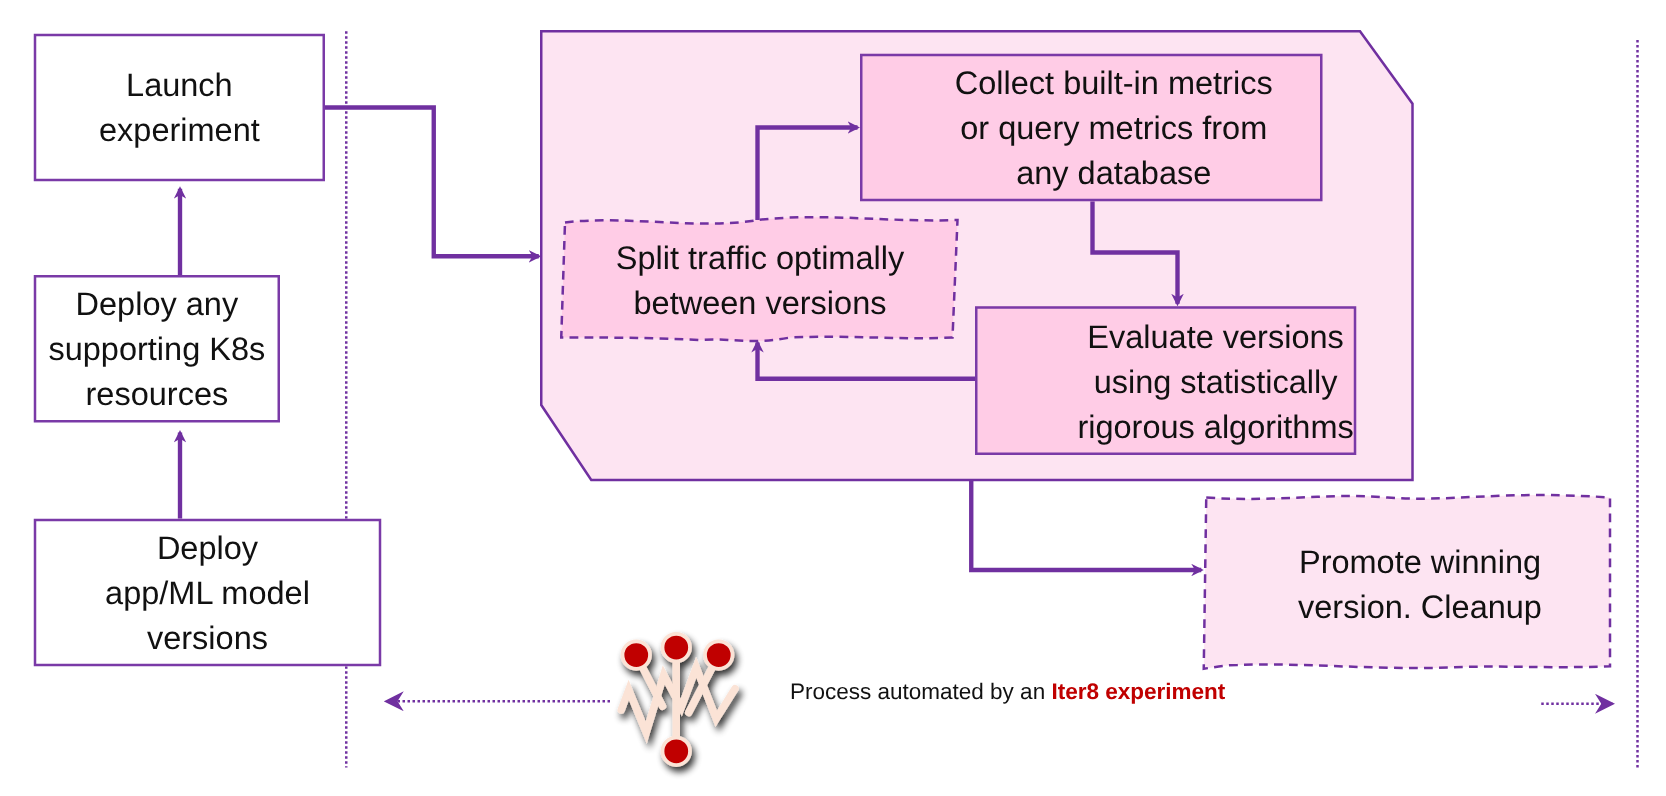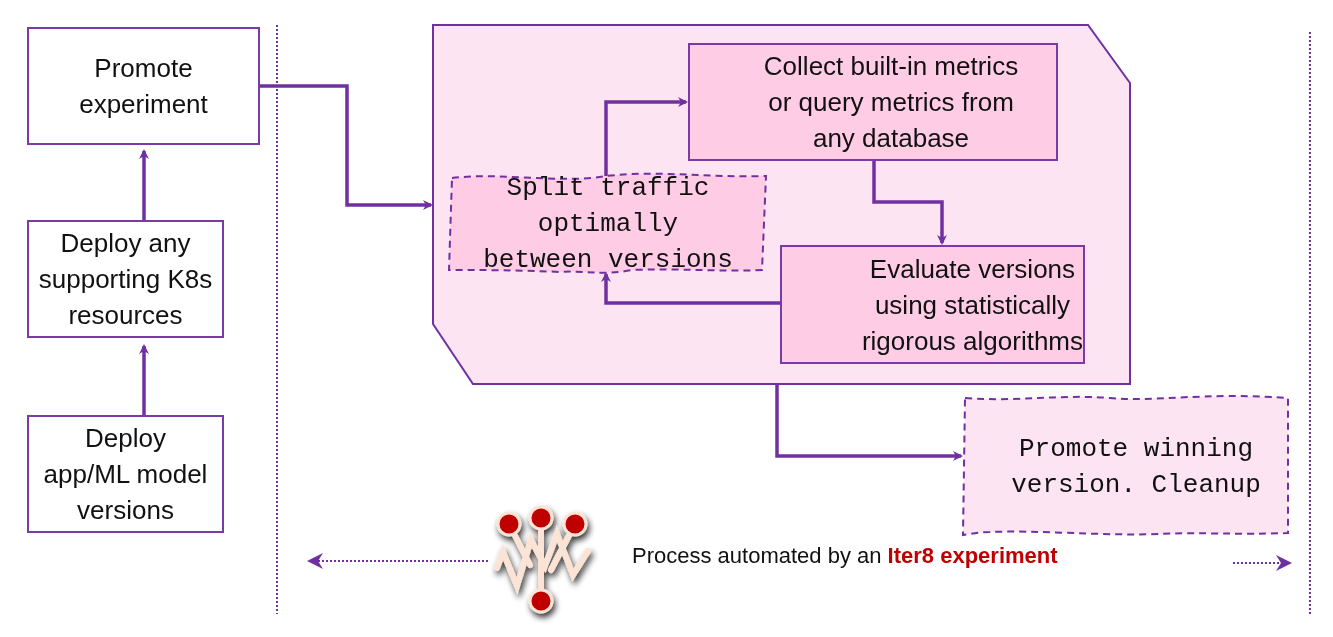--- a/index.html
+++ b/index.html
@@ -2,22 +2,22 @@
 <html><head>
 <meta charset="utf-8">
 <style>
   html,body{margin:0;padding:0;background:#ffffff;}
   body{width:1333px;height:637px;position:relative;overflow:hidden;font-family:"Liberation Sans","DejaVu Sans",sans-serif;}
   svg.canvas{position:absolute;left:0;top:0;}
   .box{position:absolute;display:flex;align-items:center;justify-content:center;text-align:center;box-sizing:border-box;color:#111;font-size:26px;line-height:36px;}
   .box span{white-space:pre-line;}
   .plain{border:2.5px solid #7a3aa7;background:#fff;}
   .solid-pink{border:2px solid #7a3aa7;background:#ffcce6;padding-left:36px;}
-  .wavy{background:transparent;font-family:Liberation Mono, monospace;}
-  .footer{position:absolute;left:632px;top:543px;font-size:22px;color:#111;white-space:nowrap;}
+  .wavy{background:transparent;}
+  .footer{position:absolute;left:632px;top:543px;font-size:18px;color:#111;white-space:nowrap;}
   .footer b{color:#c00000;font-weight:bold;}
 </style>
 </head>
 <body>
 
 <svg class="canvas" width="1333" height="637" viewBox="0 0 1333 637">
   <defs>
     <marker id="ah" markerWidth="10" markerHeight="10" refX="8" refY="5" orient="auto" markerUnits="userSpaceOnUse">
       <path d="M0,0 L10,5 L0,10 L3,5 Z" fill="#7030a0"></path>
     </marker>
@@ -65,29 +65,29 @@
       <polyline points="497,568 503,552 517,586 531,540 545,566 557,534 573,575 588,551"></polyline>
     </g>
     <circle cx="509" cy="524" r="11" fill="#c00000" stroke="#fbe3d6" stroke-width="3"></circle>
     <circle cx="541" cy="518" r="11" fill="#c00000" stroke="#fbe3d6" stroke-width="3"></circle>
     <circle cx="575" cy="524" r="11" fill="#c00000" stroke="#fbe3d6" stroke-width="3"></circle>
     <circle cx="541" cy="601" r="11" fill="#c00000" stroke="#fbe3d6" stroke-width="3"></circle>
   </g>
 </svg>
 
 <div class="box plain" style="left:27px;top:27px;width:233px;height:118px;">
-  <span>Promote
+  <span>Launch
 experiment</span>
 </div>
 <div class="box plain" style="left:27px;top:220px;width:197px;height:118px;">
   <span>Deploy any
 supporting K8s
 resources</span>
 </div>
-<div class="box plain" style="left:27px;top:415px;width:197px;height:118px;">
+<div class="box plain" style="left:27px;top:415px;width:278px;height:118px;">
   <span>Deploy
 app/ML model
 versions</span>
 </div>
 
 <div class="box wavy" style="left:450px;top:176px;width:316px;height:96px;">
   <span>Split traffic optimally
 between  versions</span>
 </div>
 <div class="box solid-pink" style="left:688px;top:43px;width:370px;height:118px;">

